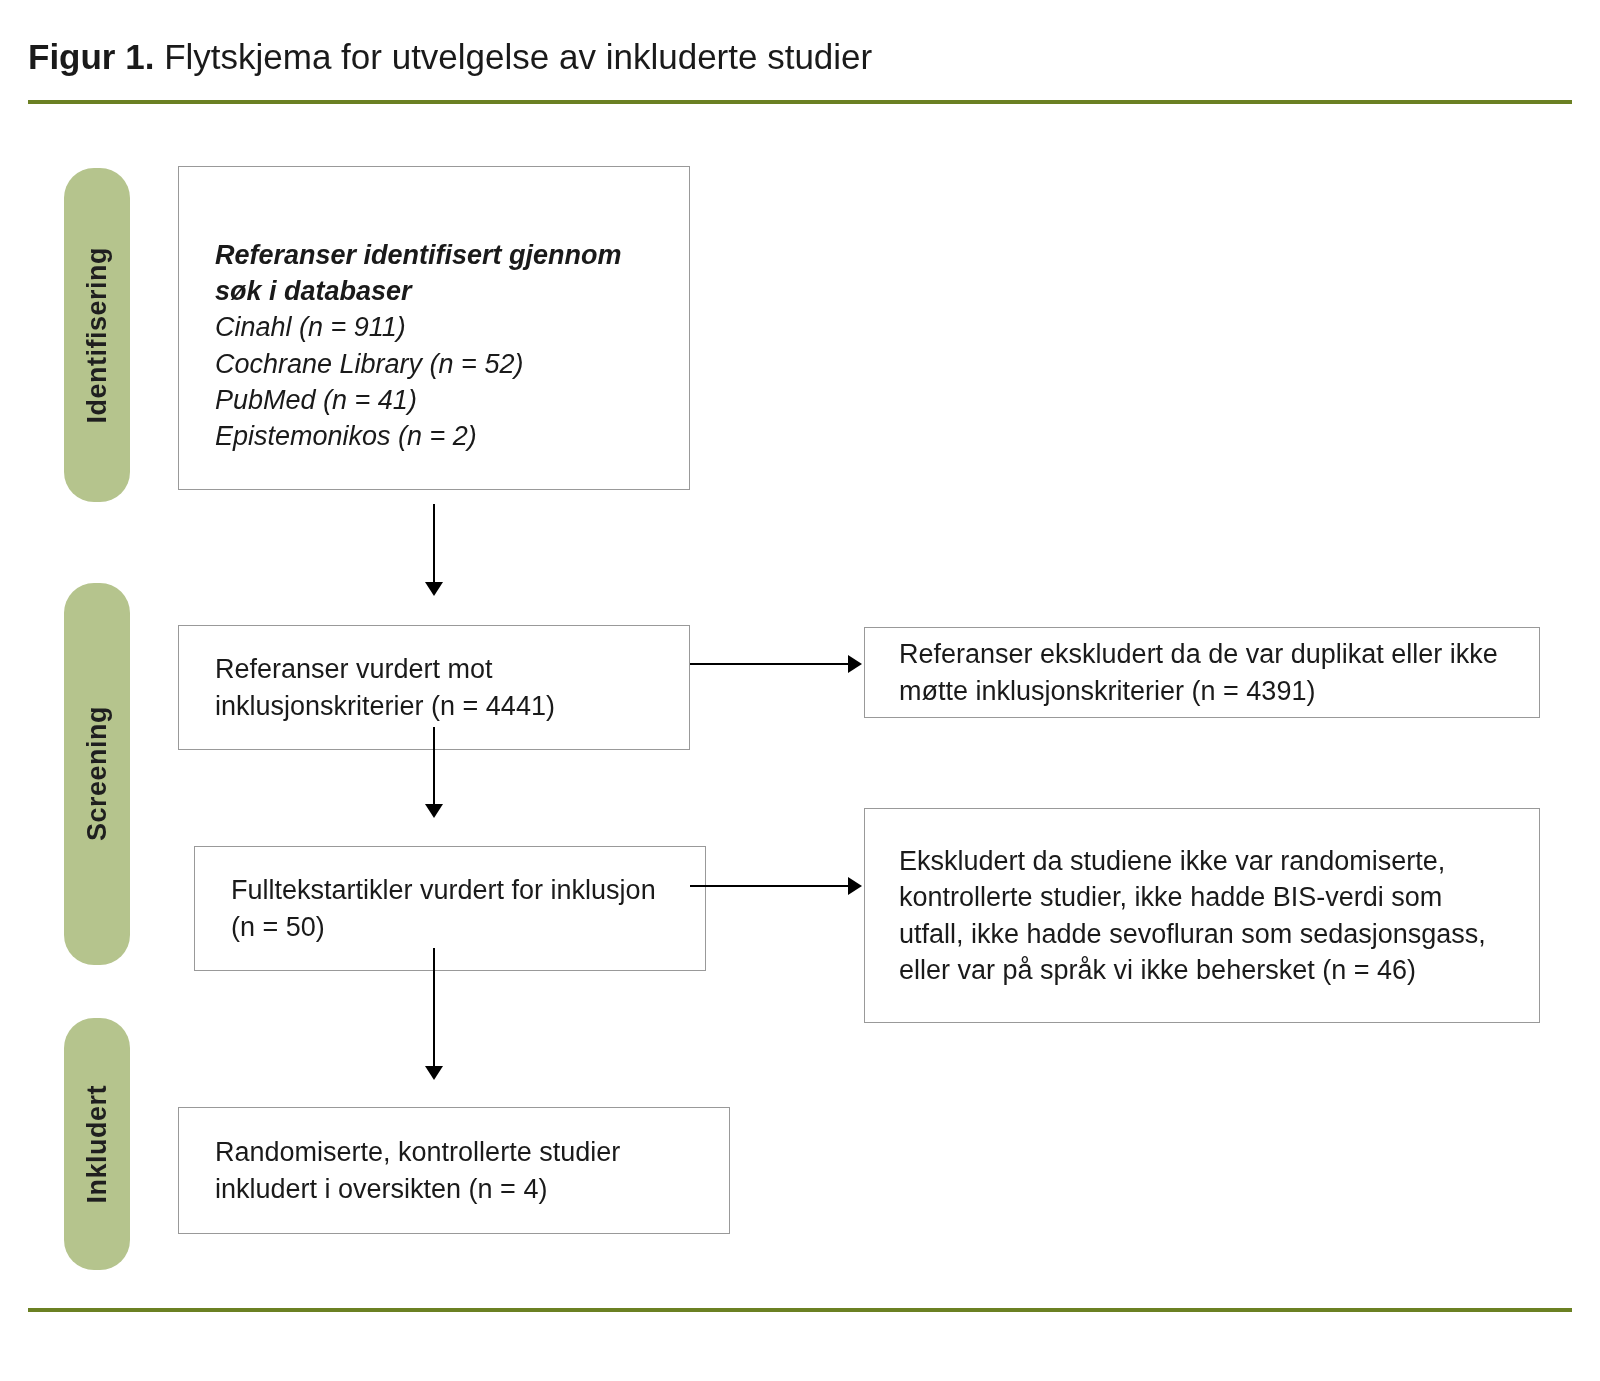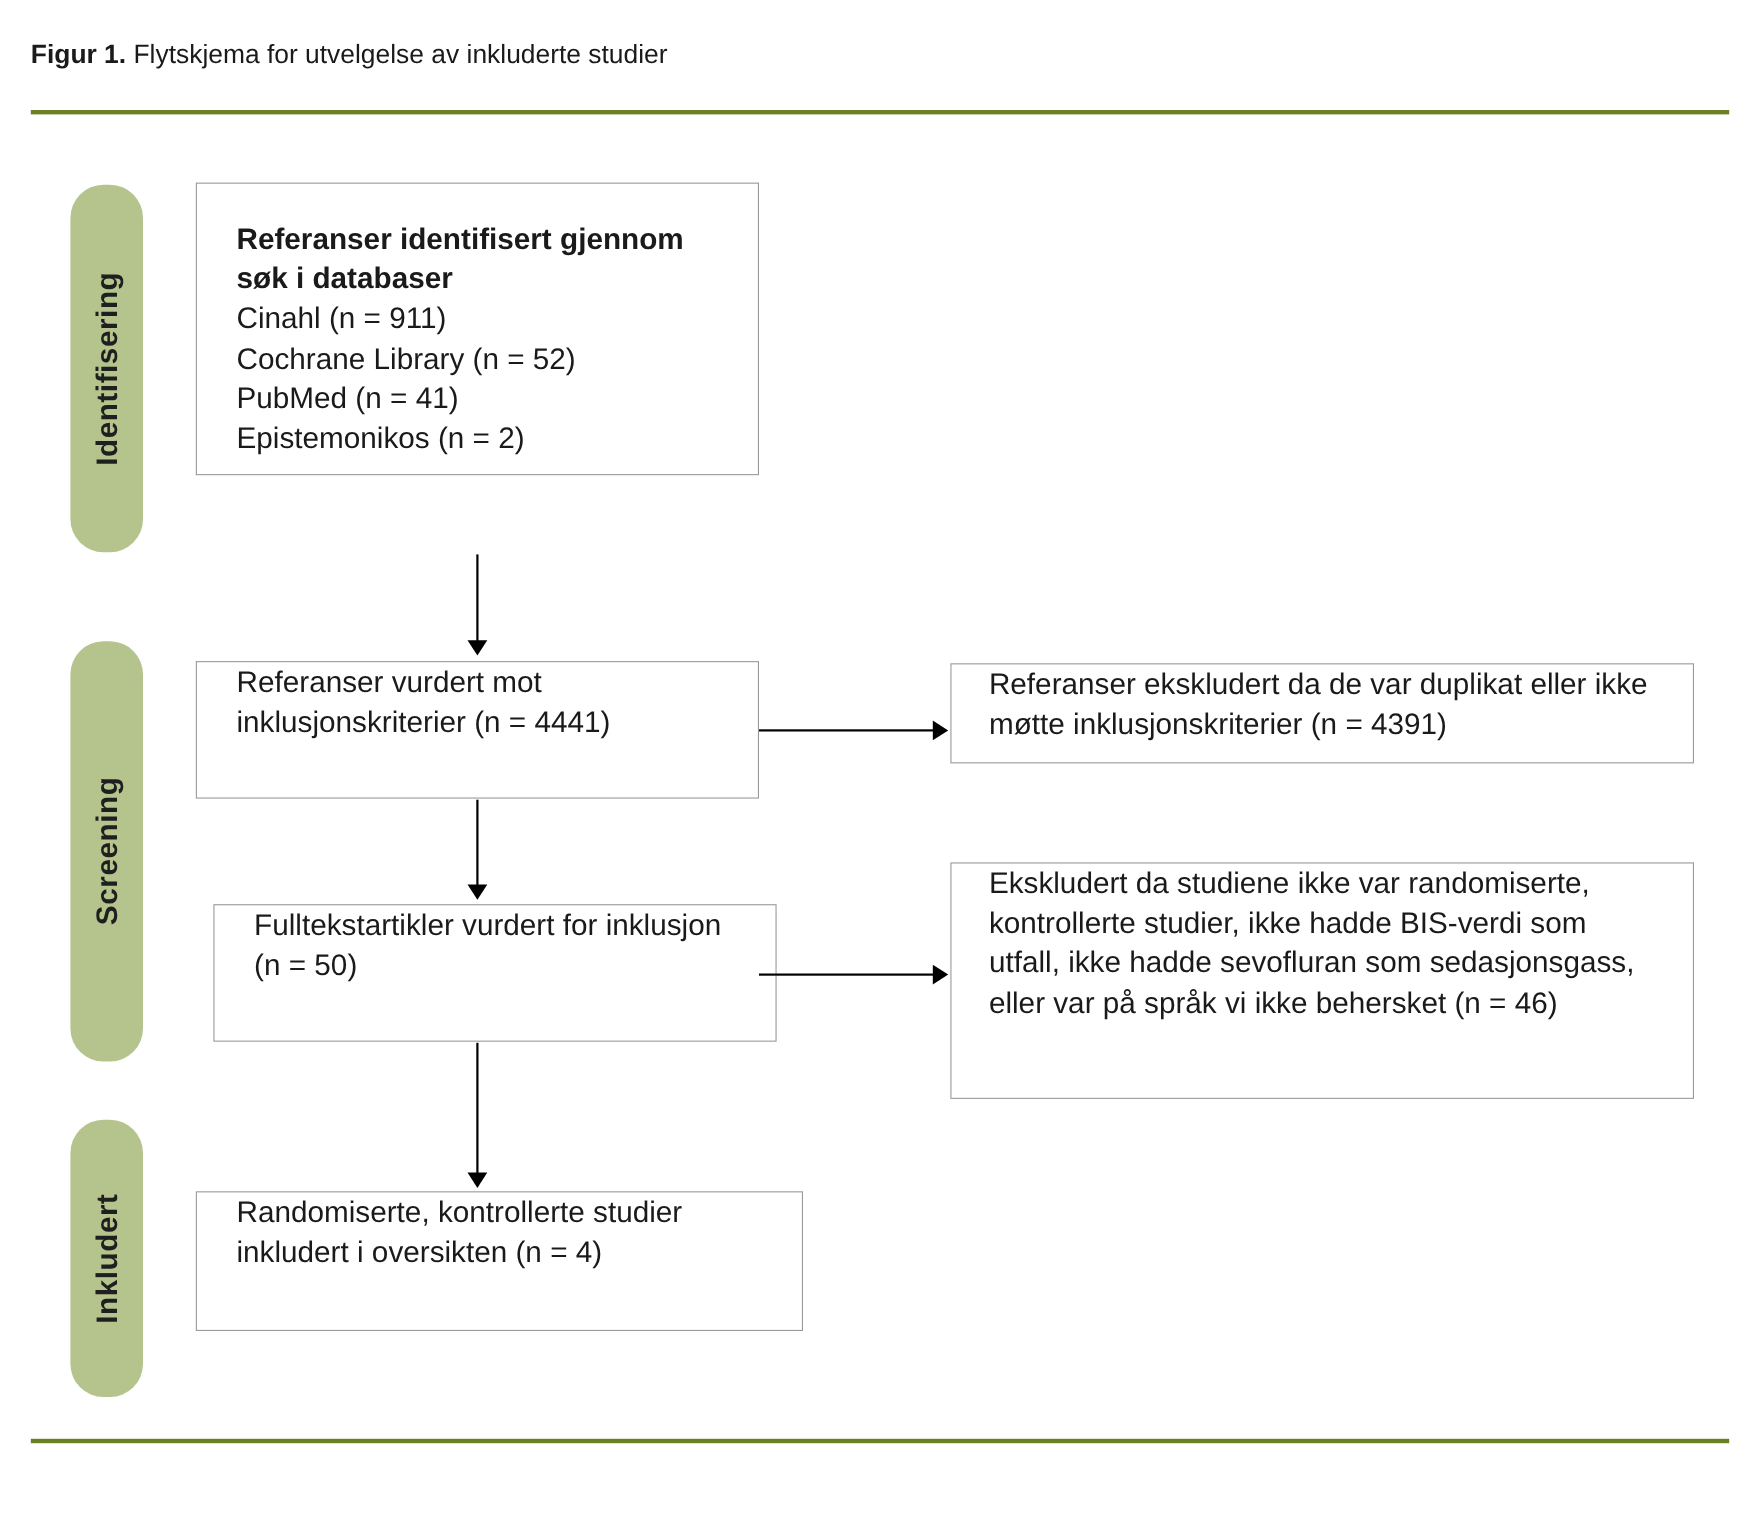--- a/index.html
+++ b/index.html
@@ -1,38 +1,38 @@
 <!DOCTYPE html>
 <html><head>
 <meta charset="utf-8">
 <style>
   html,body{margin:0;padding:0;background:#ffffff;}
   body{font-family:"Liberation Sans",sans-serif;color:#1a1a1a;}
   .canvas{position:relative;width:1600px;height:1381px;background:#ffffff;overflow:hidden;}
 
-  .title{position:absolute;left:28px;top:36px;font-size:24px;line-height:1.2;}
+  .title{position:absolute;left:28px;top:36px;font-size:35px;line-height:1.2;}
   .title .bold{font-weight:700;}
 
   .rule{position:absolute;left:28px;width:1544px;height:4px;background:#6b8023;}
   .rule.top{top:100px;}
   .rule.bottom{top:1308px;}
 
   .pill{position:absolute;left:64px;width:66px;background:#b5c48d;border-radius:30px;
         display:flex;align-items:center;justify-content:center;}
   .pill span{writing-mode:vertical-rl;transform:rotate(180deg);font-weight:700;
              font-size:27px;color:#1f1f1f;letter-spacing:0.5px;}
   .pill.p1{top:168px;height:334px;}
   .pill.p2{top:583px;height:382px;}
   .pill.p3{top:1018px;height:252px;}
 
   .fbox{position:absolute;background:#ffffff;border:1px solid #999999;
         font-size:27px;line-height:1.34;box-sizing:border-box;}
-  .fbox.centered{display:flex;flex-direction:column;}
+  .fbox.centered{display:flex;flex-direction:column;justify-content:center;margin-top:24px;}
 
-  .box-identified{left:178px;top:166px;width:512px;height:266px;padding:32px 36px 0 36px;}
+  .box-identified{left:178px;top:166px;width:512px;height:324px;padding:70px 36px 0 36px;font-style:italic;}
   .box-identified .heading{font-weight:700;}
   .box-screened{left:178px;top:601px;width:512px;height:125px;padding:0 36px;}
   .box-fulltext{left:194px;top:822px;width:512px;height:125px;padding:0 36px;}
   .box-included{left:178px;top:1083px;width:552px;height:127px;padding:0 36px;}
   .box-excluded1{left:864px;top:603px;width:676px;height:91px;padding:0 34px;}
   .box-excluded2{left:864px;top:784px;width:676px;height:215px;padding:0 34px;}
 
   .arrow-v{position:absolute;width:20px;}
   .arrow-v .shaft{position:absolute;left:50%;top:0;bottom:13px;width:2px;margin-left:-1px;background:#000;}
   .arrow-v .head{position:absolute;left:50%;bottom:0;margin-left:-9px;width:0;height:0;

